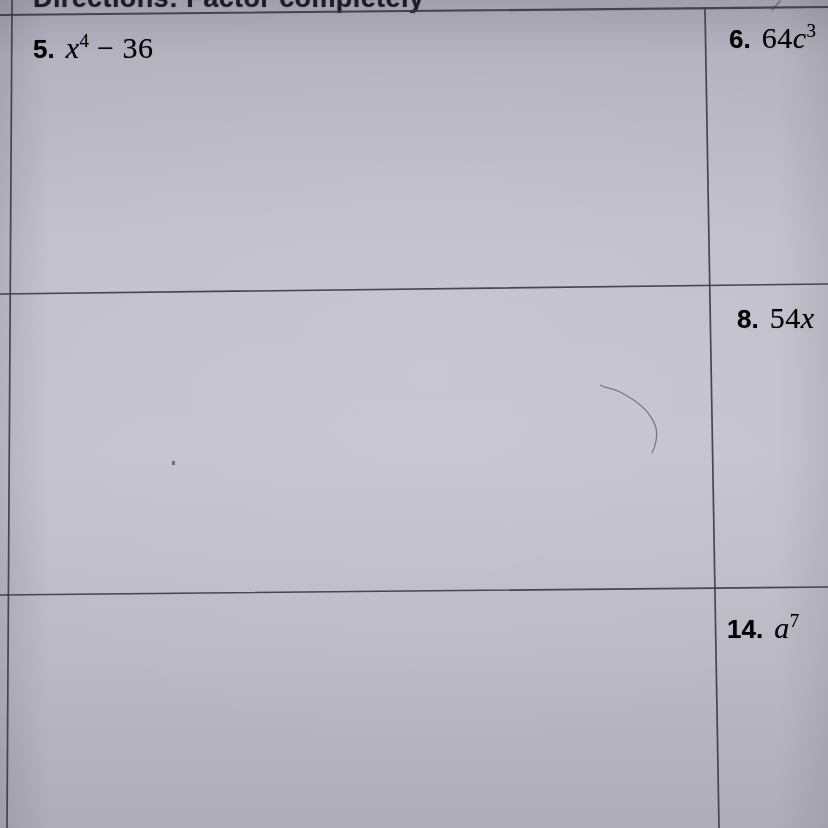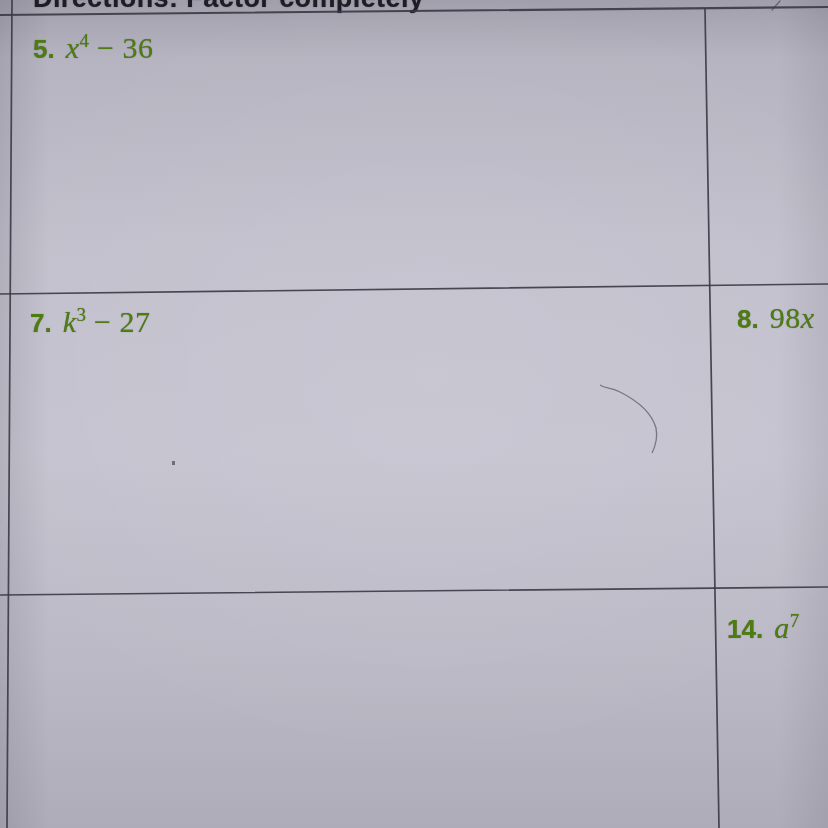--- a/index.html
+++ b/index.html
@@ -14,21 +14,21 @@
   .sheet{position:absolute;inset:0;}
   
   .directions{
     position:absolute;left:33px;top:-17px;
     font-size:27px;font-weight:bold;letter-spacing:.4px;
     color:#1e1d26;white-space:nowrap;
     text-shadow:0 0 1.2px rgba(30,29,40,.55);
   }
   .grid{position:absolute;inset:0;pointer-events:none;}
   .cell{
-    position:absolute;white-space:nowrap;color:#4d7c0f;
+    position:absolute;white-space:nowrap;color:#000000;
     text-shadow:0 0 1px rgba(30,29,40,.5);
   }
   .pnum{
     font-family:"Liberation Sans",sans-serif;font-weight:bold;
     font-size:26px;margin-right:11px;
   }
   .expr{font-family:"Liberation Serif",serif;font-size:30px;letter-spacing:.5px;}
   .pt-var{font-style:italic;}
   .pt-num,.pt-op{font-style:normal;}
   .pt-sup{font-size:19px;vertical-align:11px;font-style:normal;letter-spacing:0;}
@@ -56,27 +56,27 @@
       <path d="M772,10 L780,1" stroke-width="1.4" stroke-opacity="0.55"></path>
     </g>
     <path d="M600,385 C606,389 612,387 620,392 C640,402 652,414 656,428 C658,438 655,447 652,453" stroke="#63616e" stroke-width="1.3" fill="none" stroke-opacity="0.8"></path>
     <rect x="172" y="461" width="3" height="4" fill="#4a4955" opacity="0.7"></rect>
   </svg>
 
   <div class="cell" id="p5">
     <span class="pnum">5.</span><span class="expr"><span class="pt-var">x</span><span class="pt-sup">4</span><span class="pt-op"> − </span><span class="pt-num">36</span></span>
   </div>
 
-
-  <div class="cell" id="p7">
-    <span class="pnum">7.</span><span class="expr"><span class="pt-var">k</span><span class="pt-sup">3</span><span class="pt-op"> − </span><span class="pt-num">27</span></span>
+  <div class="cell" id="p6">
+    <span class="pnum">6.</span><span class="expr"><span class="pt-num">64</span><span class="pt-var">c</span><span class="pt-sup">3</span></span>
   </div>
 
+
   <div class="cell" id="p8">
-    <span class="pnum">8.</span><span class="expr"><span class="pt-num">98</span><span class="pt-var">x</span></span>
+    <span class="pnum">8.</span><span class="expr"><span class="pt-num">54</span><span class="pt-var">x</span></span>
   </div>
 
 
   <div class="cell" id="p10">
     <span class="pnum">14.</span><span class="expr"><span class="pt-var">a</span><span class="pt-sup">7</span></span>
   </div>
 
 </div>
 
 </body></html>

